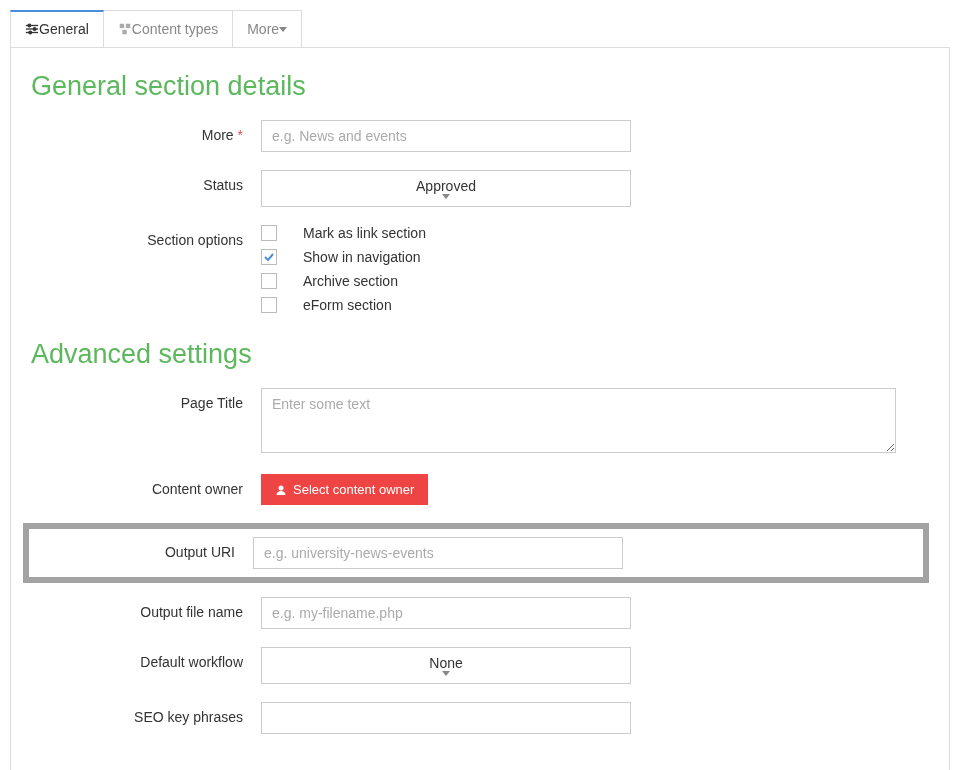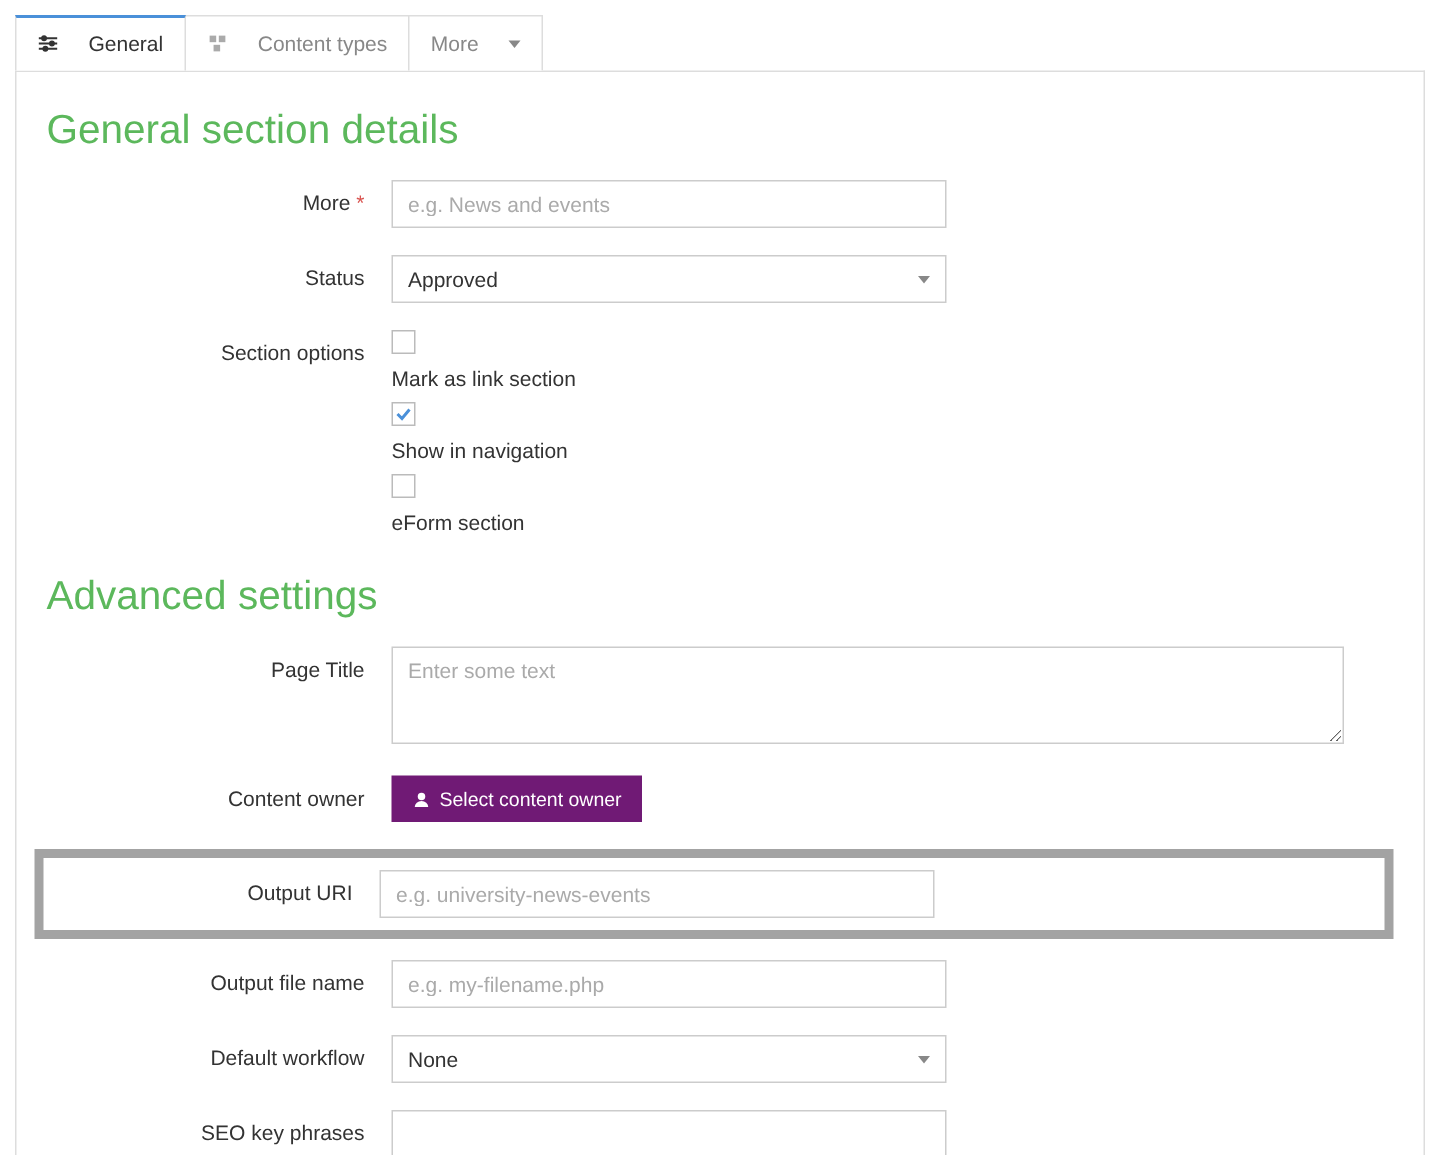--- a/index.html
+++ b/index.html
@@ -16,21 +16,21 @@
     margin-bottom: -1px;
   }
   .tab {
     border: 1px solid #ddd;
     border-bottom: none;
     padding: 10px 14px;
     cursor: pointer;
     color: #888;
     display: flex;
     align-items: center;
-    gap: 20px;
+    gap: 0;
     background: #fff;
     margin-right: -1px;
   }
   .tab.active {
     color: #333;
     border-top: 2px solid #4a90d9;
     padding-top: 9px;
     background: #fff;
     position: relative;
     z-index: 2;
@@ -77,47 +77,47 @@
   textarea { height: 65px; resize: both; }
   .select-ctl {
     width: 100%;
     border: 1px solid #ccc;
     padding: 7px 10px;
     display: flex;
     justify-content: space-between;
     align-items: center;
     cursor: pointer;
     background: #fff;
+    flex-direction: column;
   }
   .caret-down {
     width: 0; height: 0;
     border-left: 4px solid transparent;
     border-right: 4px solid transparent;
     border-top: 5px solid #888;
   }
   .checkbox-row {
     display: flex;
-    align-items: flex-start;
-    gap: 8px;
+    align-items: center;
+    gap: 26px;
     margin-bottom: 8px;
-    flex-direction: column;
   }
   .cb {
     width: 16px; height: 16px;
     border: 1px solid #bbb;
     display: flex;
     align-items: center;
     justify-content: center;
     cursor: pointer;
     background: #fff;
   }
   .cb.checked svg { display: block; }
   .cb svg { display: none; width: 12px; height: 12px; }
   .btn-primary {
-    background: #701a75;
+    background: #ef4444;
     color: #fff;
     border: none;
     padding: 8px 14px;
     cursor: pointer;
     display: inline-flex;
     align-items: center;
     gap: 6px;
     font-size: 13px;
   }
   .highlight-box {
@@ -192,20 +192,24 @@
       <div class="checkbox-row">
         <div class="cb checked">
             <svg viewBox="0 0 12 12">
               <path d="M2 6 L5 9 L10 3" stroke="#4a90d9" stroke-width="2" fill="none"></path>
             </svg>
           </div>
         <span>Show in navigation</span>
       </div>
       <div class="checkbox-row">
         <div class="cb"></div>
+        <span>Archive section</span>
+      </div>
+      <div class="checkbox-row">
+        <div class="cb"></div>
         <span>eForm section</span>
       </div>
     </div>
   </div>
 
   <h2 class="section-heading">Advanced settings</h2>
 
   <div class="form-row">
     <div class="form-label">Page Title</div>
     <div class="form-control-wrap wide">

